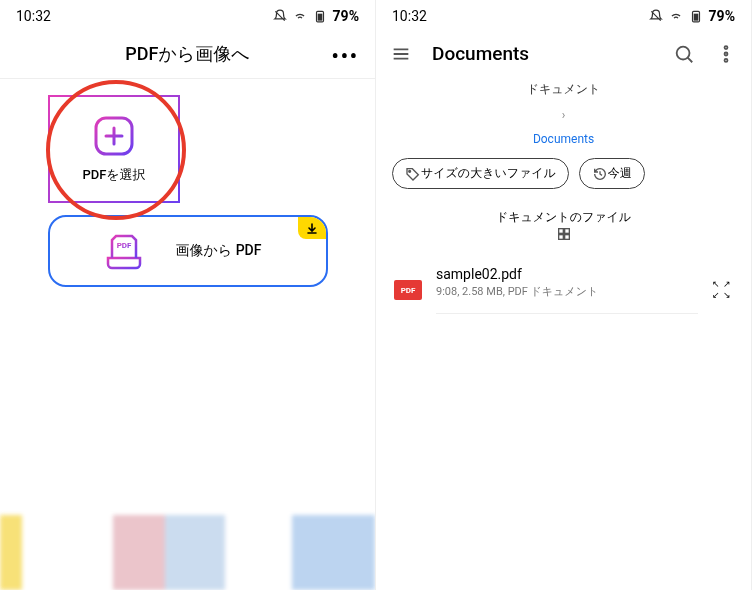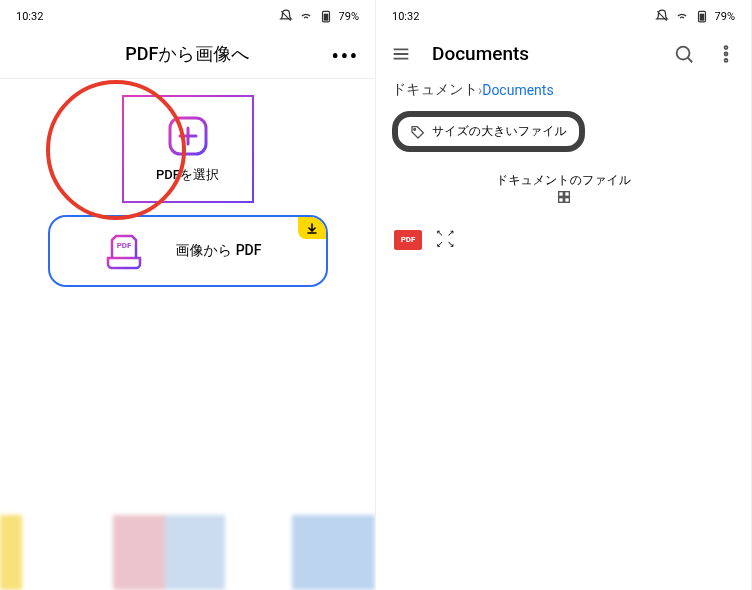--- a/index.html
+++ b/index.html
@@ -1,44 +1,44 @@
 <!DOCTYPE html>
 <html><head>
 <meta charset="utf-8">
 <style>
 * { margin: 0; padding: 0; box-sizing: border-box; font-family: -apple-system, BlinkMacSystemFont, "Segoe UI", Roboto, sans-serif; }
 body { background: #fff; width: 752px; height: 590px; display: flex; }
 .screen { width: 376px; height: 590px; border-right: 1px solid #eee; background: #fff; position: relative; overflow: hidden; }
-.status-bar { height: 32px; display: flex; align-items: center; justify-content: space-between; padding: 0 16px; font-size: 11px; }
-.status-right { display: flex; align-items: center; gap: 6px; }
+.status-bar { height: 32px; display: flex; align-items: center; justify-content: space-between; padding: 0 16px; font-size: 14px; }
+.status-right { display: flex; align-items: center; gap: 6px; font-weight: bold; }
 .status-right svg { width: 14px; height: 14px; }
 .app-header { display: flex; justify-content: center; position: relative; padding: 10px 0 12px; border-bottom: 1px solid #eee; }
 .app-title { font-size: 18px; font-weight: 500; }
 .more-dots { position: absolute; right: 16px; top: 12px; font-size: 20px; letter-spacing: 2px; font-weight: bold; }
-.card-row { display: flex; gap: 14px; padding: 16px 48px 0; justify-content: center; }
+.card-row { display: flex; gap: 14px; padding: 16px 48px 0; }
 .card { border: 2px solid; border-radius: 18px; display: flex; flex-direction: column; align-items: center; justify-content: center; cursor: pointer; position: relative; }
 .card-top { width: 132px; height: 108px; }
 .card-folder { border-color: #2b6df2; }
 .card-wide { width: 280px; height: 72px; flex-direction: row; gap: 18px; margin: 12px auto 0; border-color: #2b6df2; }
 .card-label { font-size: 13px; margin-top: 8px; font-weight: 500; }
 .card-wide .card-label { margin: 12px; font-size: 14px; }
 .badge-dl { position: absolute; top: 0; right: 0; background: #ffd800; width: 28px; height: 22px; border-radius: 0 16px 0 8px; display: flex; align-items: center; justify-content: center; }
 .highlight-circle { position: absolute; width: 140px; height: 140px; border: 4px solid #e73a2a; border-radius: 50%; top: 80px; left: 46px; pointer-events: none; }
 .pixelated { position: absolute; bottom: 0; left: 0; right: 0; height: 75px; background:
   linear-gradient(90deg, #f7de6a 0 6%, #fff 6% 30%, #e9bfc6 30% 44%, #c6d9ee 44% 60%, #fff 60% 78%, #b5d0ef 78% 100%),
   linear-gradient(#fff,#fff);
   filter: blur(2px); opacity: .9; }
 .fp-header { display: flex; align-items: center; padding: 10px 14px; gap: 20px; }
 .fp-title { font-size: 19px; font-weight: 500; flex: 1; }
-.breadcrumb { display: flex; align-items: center; padding: 6px 16px 12px; font-size: 14px; }
+.breadcrumb { display: flex; align-items: center; gap: 10px; padding: 6px 16px 12px; font-size: 12px; flex-direction: column; }
 .bc-item { color: #333; }
 .bc-sep { color: #888; }
 .bc-active { color: #1a73e8; }
 .chips { display: flex; gap: 10px; padding: 0 16px 14px; }
-.chip { border: 6px solid #404040; border-radius: 18px; padding: 6px 12px; font-size: 12px; display: flex; align-items: center; gap: 6px; cursor: pointer; }
+.chip { border: 1px solid #404040; border-radius: 18px; padding: 6px 12px; font-size: 12px; display: flex; align-items: center; cursor: pointer; }
 .section-row { display: flex; justify-content: space-between; align-items: center; padding: 6px 16px 14px; font-size: 12px; flex-direction: column; }
 .file-row { display: flex; align-items: center; padding: 10px 18px; gap: 14px; }
 .pdf-badge { width: 28px; height: 20px; background: #e53935; color: #fff; font-size: 8px; font-weight: bold; display: flex; align-items: center; justify-content: center; border-radius: 2px; }
 .file-info { flex: 1; border-bottom: 1px solid #eee; padding-bottom: 14px; }
 .file-name { font-size: 14px; }
 .file-meta { font-size: 11px; color: #777; margin-top: 2px; }
 .expand-ic { display: grid; grid-template-columns: 10px 10px; grid-template-rows: 10px 10px; gap: 1px; font-size: 9px; line-height: 9px; }
 svg.ic { width: 22px; height: 22px; stroke: #555; stroke-width: 2; fill: none; }
 svg.ic-sm { width: 16px; height: 16px; stroke: #555; stroke-width: 2; fill: none; }
 </style>
@@ -145,32 +145,43 @@
     <span class="bc-active">Documents</span>
   </div>
   <div class="chips">
     <div class="chip">
       <svg class="ic-sm" viewBox="0 0 24 24">
           <path d="M20 13l-8 8-9-9V4h8z"></path>
           <circle cx="7" cy="8" r="1.4" fill="#555"></circle>
         </svg>
       <span>サイズの大きいファイル</span>
     </div>
+    <div class="chip">
+      <svg class="ic-sm" viewBox="0 0 24 24">
+          <path d="M4 12a8 8 0 108-8 8 8 0 00-7 4M4 4v5h5"></path>
+          <path d="M12 8v4l3 2"></path>
+        </svg>
+      <span>今週</span>
+    </div>
   </div>
   <div class="section-row">
     <span>ドキュメントのファイル</span>
     <svg class="ic-sm" viewBox="0 0 24 24" stroke="#555">
         <rect x="4" y="4" width="7" height="7"></rect>
         <rect x="13" y="4" width="7" height="7"></rect>
         <rect x="4" y="13" width="7" height="7"></rect>
         <rect x="13" y="13" width="7" height="7"></rect>
       </svg>
   </div>
   <div class="file-row">
     <div class="pdf-badge">PDF</div>
+    <div class="file-info">
+      <div class="file-name">sample02.pdf</div>
+      <div class="file-meta">9:08, 2.58 MB, PDF ドキュメント</div>
+    </div>
     <div class="expand-ic">
       <span>↖</span>
         <span>↗</span>
         <span>↙</span>
         <span>↘</span>
     </div>
   </div>
 </div>
 
 </body></html>

